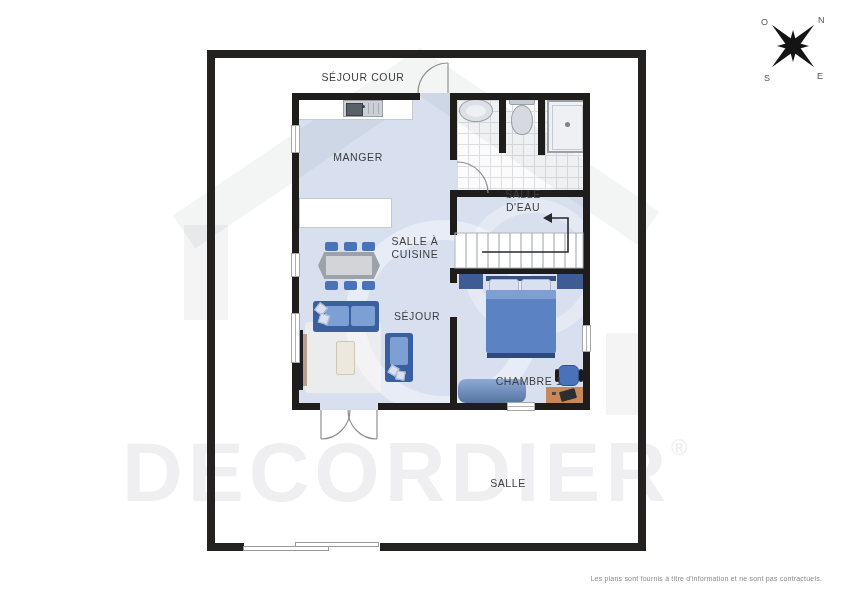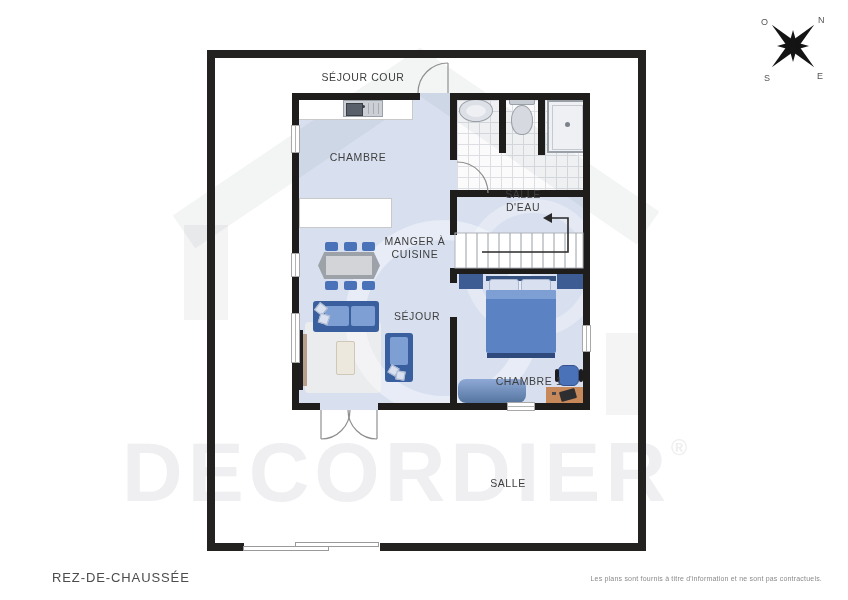--- a/index.html
+++ b/index.html
@@ -219,29 +219,28 @@
     </g>
     <g font-size="9" fill="#555555" font-family="Liberation Sans, sans-serif">
       <text x="70" y="17">N</text>
       <text x="13" y="19">O</text>
       <text x="16" y="75">S</text>
       <text x="69" y="73">E</text>
     </g>
   </svg>
 
   <div class="room-label" style="left:363px;top:71px;">SÉJOUR COUR</div>
-  <div class="room-label" style="left:358px;top:151px;">CHAMBRE</div>
+  <div class="room-label" style="left:358px;top:151px;">MANGER</div>
   <div class="room-label" style="left:523px;top:154px;margin-top:34px;">
     <span>SALLE</span>
     <span>D'EAU</span>
   </div>
   <div class="room-label" style="left:415px;top:235px;">
-    <span>MANGER À</span>
+    <span>SALLE À</span>
     <span>CUISINE</span>
   </div>
   <div class="room-label" style="left:417px;top:310px;">SÉJOUR</div>
   <div class="room-label" style="left:529px;top:375px;">CHAMBRE 1</div>
   <div class="room-label" style="left:508px;top:477px;">SALLE</div>
 
-  <div id="floor-title">REZ-DE-CHAUSSÉE</div>
   <div id="disclaimer">Les plans sont fournis à titre d'information et ne sont pas contractuels.</div>
 
 </div>
 
 </body></html>

